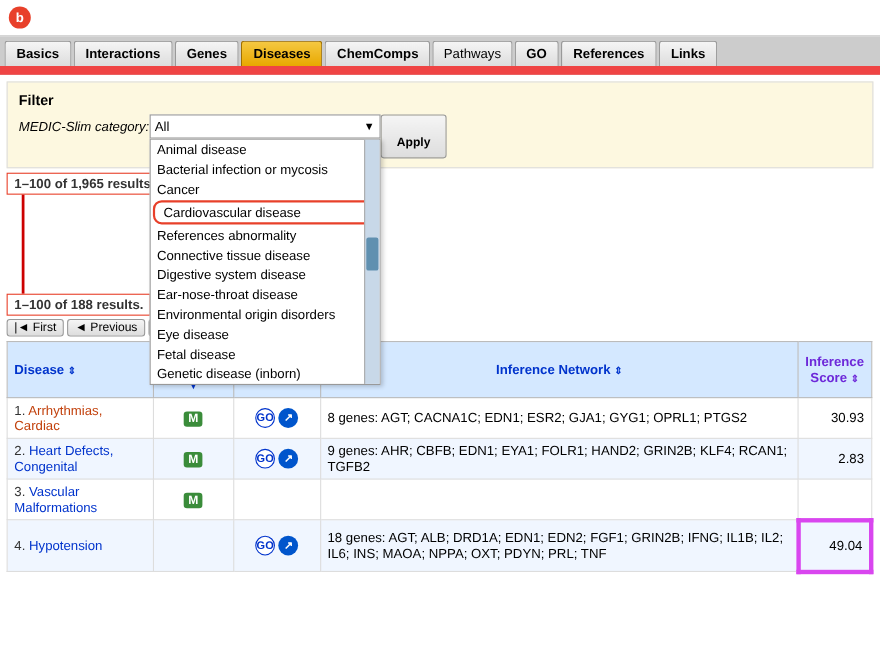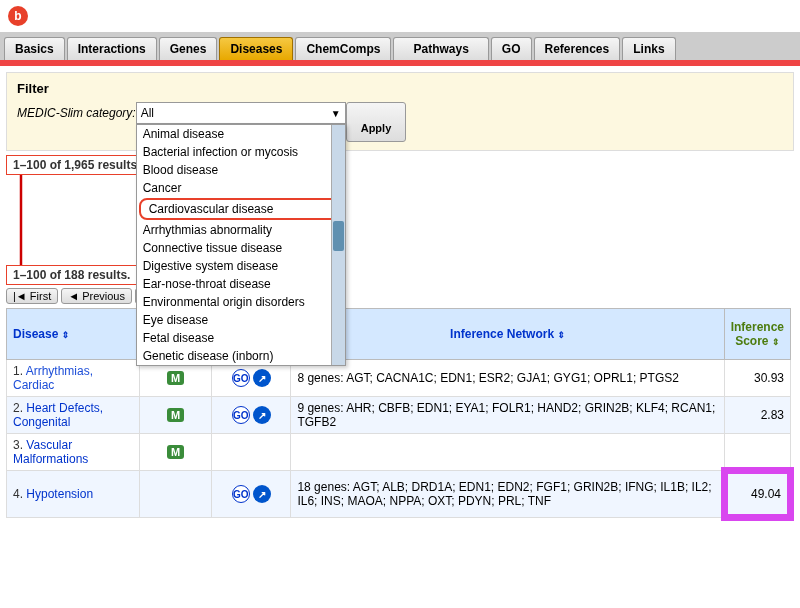--- a/index.html
+++ b/index.html
@@ -5,51 +5,50 @@
     * { box-sizing: border-box; margin: 0; padding: 0; }
     body { font-family: Arial, Helvetica, sans-serif; font-size: 12px; background: #fff; width: 800px; }
   </style>
 </head>
 <body>
 
 <div style="display:flex; align-items:center; padding:6px 8px; border-bottom:1px solid #ccc;">
   <span style="width:20px;height:20px;background:#e8402a;border-radius:50%;display:inline-flex;align-items:center;justify-content:center;color:#fff;font-weight:bold;font-size:12px;margin-right:5px;">b</span>
 </div>
 
-<div style="display:flex; background:#ccc; padding:4px 4px 0 4px; gap:2px; border-bottom:6px solid #ef4444;">
+<div style="display:flex; background:#ccc; padding:4px 4px 0 4px; gap:2px; border-bottom:8px solid #ef4444;">
   <div style="padding:4px 10px;border:1px solid #999;border-bottom:none;background:linear-gradient(to bottom,#f5f5f5,#ddd);cursor:pointer;border-radius:3px 3px 0 0;font-size:12px;font-weight:bold;">Basics</div>
   <div style="padding:4px 10px;border:1px solid #999;border-bottom:none;background:linear-gradient(to bottom,#f5f5f5,#ddd);cursor:pointer;border-radius:3px 3px 0 0;font-size:12px;font-weight:bold;">Interactions</div>
   <div style="padding:4px 10px;border:1px solid #999;border-bottom:none;background:linear-gradient(to bottom,#f5f5f5,#ddd);cursor:pointer;border-radius:3px 3px 0 0;font-size:12px;font-weight:bold;">Genes</div>
   <div style="padding:4px 10px;border:1px solid #a07000;border-bottom:none;background:linear-gradient(to bottom,#f5c842,#e8a800);cursor:pointer;border-radius:3px 3px 0 0;font-size:12px;font-weight:bold;">Diseases</div>
   <div style="padding:4px 10px;border:1px solid #999;border-bottom:none;background:linear-gradient(to bottom,#f5f5f5,#ddd);cursor:pointer;border-radius:3px 3px 0 0;font-size:12px;font-weight:bold;">ChemComps</div>
-  <div style="padding:4px 19px;border:1px solid #999;border-bottom:none;background:linear-gradient(to bottom,#f5f5f5,#ddd);cursor:pointer;border-radius:3px 3px 0 0;font-size:12px;font-weight:bold;">Pathways</div>
+  <div style="padding:4px 9px;border:1px solid #999;border-bottom:none;background:linear-gradient(to bottom,#f5f5f5,#ddd);cursor:pointer;border-radius:3px 3px 0 0;font-size:12px;font-weight:normal;">Pathways</div>
   <div style="padding:4px 10px;border:1px solid #999;border-bottom:none;background:linear-gradient(to bottom,#f5f5f5,#ddd);cursor:pointer;border-radius:3px 3px 0 0;font-size:12px;font-weight:bold;">GO</div>
   <div style="padding:4px 10px;border:1px solid #999;border-bottom:none;background:linear-gradient(to bottom,#f5f5f5,#ddd);cursor:pointer;border-radius:3px 3px 0 0;font-size:12px;font-weight:bold;">References</div>
   <div style="padding:4px 10px;border:1px solid #999;border-bottom:none;background:linear-gradient(to bottom,#f5f5f5,#ddd);cursor:pointer;border-radius:3px 3px 0 0;font-size:12px;font-weight:bold;">Links</div>
 </div>
 
 <div style="background:#fdf8e0;border:1px solid #ddd;margin:6px 6px 0 6px;padding:8px 10px;">
   <div style="font-weight:bold;font-size:13px;margin-bottom:6px;">Filter</div>
   <div style="display:flex;align-items:flex-start;gap:0;">
     <span style="font-size:12px;font-style:italic;line-height:22px;">MEDIC-Slim category:</span>
     <div style="position:relative;">
 
       <div style="width:210px;height:22px;border:1px solid #999;background:#fff;font-size:12px;display:flex;align-items:center;justify-content:space-between;padding:0 4px;cursor:pointer;">
         <span>All</span>
         <span style="font-size:10px;">▼</span>
       </div>
 
       <div style="position:absolute;top:22px;left:0;width:210px;background:#fff;border:1px solid #999;z-index:100;box-shadow:2px 2px 4px rgba(0,0,0,0.2);">
         <div style="padding:2px 6px;font-size:12px;cursor:pointer;">Animal disease</div>
         <div style="padding:2px 6px;font-size:12px;cursor:pointer;">Bacterial infection or mycosis</div>
-        <div style="padding:2px 6px;font-size:12px;cursor:pointer;">Blood disease</div>
         <div style="padding:2px 6px;font-size:12px;cursor:pointer;">Cancer</div>
 
         <div style="padding:2px 8px;font-size:12px;cursor:pointer;border:2px solid #e8402a;border-radius:8px;margin:1px 2px;background:#fff;">Cardiovascular disease</div>
-        <div style="padding:2px 6px;font-size:12px;cursor:pointer;">Arrhythmias abnormality</div>
+        <div style="padding:2px 6px;font-size:12px;cursor:pointer;">References abnormality</div>
         <div style="padding:2px 6px;font-size:12px;cursor:pointer;">Connective tissue disease</div>
         <div style="padding:2px 6px;font-size:12px;cursor:pointer;">Digestive system disease</div>
         <div style="padding:2px 6px;font-size:12px;cursor:pointer;">Ear-nose-throat disease</div>
         <div style="padding:2px 6px;font-size:12px;cursor:pointer;">Environmental origin disorders</div>
         <div style="padding:2px 6px;font-size:12px;cursor:pointer;">Eye disease</div>
         <div style="padding:2px 6px;font-size:12px;cursor:pointer;">Fetal disease</div>
         <div style="padding:2px 6px;font-size:12px;cursor:pointer;">Genetic disease (inborn)</div>
 
         <div style="position:absolute;right:0;top:0;bottom:0;width:14px;background:#c8d8e8;border-left:1px solid #aaa;">
           <div style="position:absolute;top:40%;left:1px;right:1px;height:30px;background:#6090b0;border-radius:2px;"></div>
@@ -93,31 +92,31 @@
       </th>
       <th style="background:#d4e8ff;color:#0033cc;font-weight:bold;border:1px solid #bbb;padding:4px 6px;text-align:center;cursor:pointer;">
         Direct<br>Evidence <span style="font-size:9px;">▼</span>
       </th>
       <th style="background:#d4e8ff;color:#0033cc;font-weight:bold;border:1px solid #bbb;padding:4px 6px;text-align:center;cursor:pointer;">
         Enrichment<br>Analysis
       </th>
       <th style="background:#d4e8ff;color:#0033cc;font-weight:bold;border:1px solid #bbb;padding:4px 6px;text-align:center;cursor:pointer;">
         Inference Network <span style="font-size:9px;">⇕</span>
       </th>
-      <th style="background:#d4e8ff;color:#4d7c0f;font-weight:bold;border:1px solid #bbb;padding:4px 6px;text-align:center;cursor:pointer;">
+      <th style="background:#d4e8ff;color:#6d28d9;font-weight:bold;border:1px solid #bbb;padding:4px 6px;text-align:center;cursor:pointer;">
         Inference<br>Score <span style="font-size:9px;">⇕</span>
       </th>
     </tr>
   </thead>
   <tbody>
 
     <tr>
       <td style="border:1px solid #ddd;padding:4px 6px;background:#fff;">
         <span style="color:#333;">1.</span>
-        <a href="#" style="color:#1d4ed8;text-decoration:none;margin-top:24px;">Arrhythmias, Cardiac</a>
+        <a href="#" style="color:#c2410c;text-decoration:none;margin-top:24px;">Arrhythmias, Cardiac</a>
       </td>
       <td style="border:1px solid #ddd;padding:4px 6px;text-align:center;background:#fff;">
         <span style="display:inline-block;background:#3a8c3a;color:#fff;font-weight:bold;font-size:11px;padding:1px 4px;border-radius:3px;cursor:pointer;">M</span>
       </td>
       <td style="border:1px solid #ddd;padding:4px 6px;text-align:center;background:#fff;">
         <span style="display:inline-flex;align-items:center;justify-content:center;background:#fff;border:1px solid #0033cc;border-radius:50%;color:#0033cc;font-size:10px;font-weight:bold;width:18px;height:18px;cursor:pointer;">GO</span>
         <span style="display:inline-flex;align-items:center;justify-content:center;background:#0055cc;border-radius:50%;width:18px;height:18px;cursor:pointer;color:#fff;font-size:10px;font-weight:bold;">↗</span>
       </td>
       <td style="border:1px solid #ddd;padding:4px 6px;background:#fff;font-size:12px;">8 genes: AGT; CACNA1C; EDN1; ESR2; GJA1; GYG1; OPRL1; PTGS2</td>
       <td style="border:1px solid #ddd;padding:4px 6px;text-align:right;background:#fff;">30.93</td>
@@ -156,16 +155,16 @@
       <td style="border:1px solid #ddd;padding:16px 6px;background:#f0f6ff;">
         <span style="color:#333;">4.</span>
         <a href="#" style="color:#0033cc;text-decoration:none;">Hypotension</a>
       </td>
       <td style="border:1px solid #ddd;padding:4px 6px;text-align:center;background:#f0f6ff;"></td>
       <td style="border:1px solid #ddd;padding:4px 6px;text-align:center;background:#f0f6ff;">
         <span style="display:inline-flex;align-items:center;justify-content:center;background:#fff;border:1px solid #0033cc;border-radius:50%;color:#0033cc;font-size:10px;font-weight:bold;width:18px;height:18px;cursor:pointer;">GO</span>
         <span style="display:inline-flex;align-items:center;justify-content:center;background:#0055cc;border-radius:50%;width:18px;height:18px;cursor:pointer;color:#fff;font-size:10px;font-weight:bold;">↗</span>
       </td>
       <td style="border:1px solid #ddd;padding:4px 6px;background:#f0f6ff;font-size:12px;">18 genes: AGT; ALB; DRD1A; EDN1; EDN2; FGF1; GRIN2B; IFNG; IL1B; IL2; IL6; INS; MAOA; NPPA; OXT; PDYN; PRL; TNF</td>
-      <td style="border:7px solid #d946ef;padding:4px 6px;text-align:right;background:#f0f6ff;">49.04</td>
+      <td style="border:4px solid #d946ef;padding:4px 6px;text-align:right;background:#f0f6ff;">49.04</td>
     </tr>
   </tbody>
 </table>
 
 </body></html>

